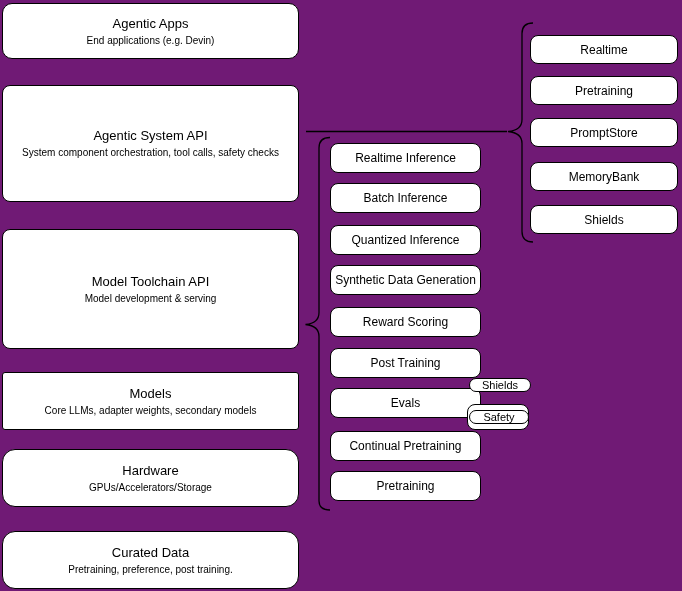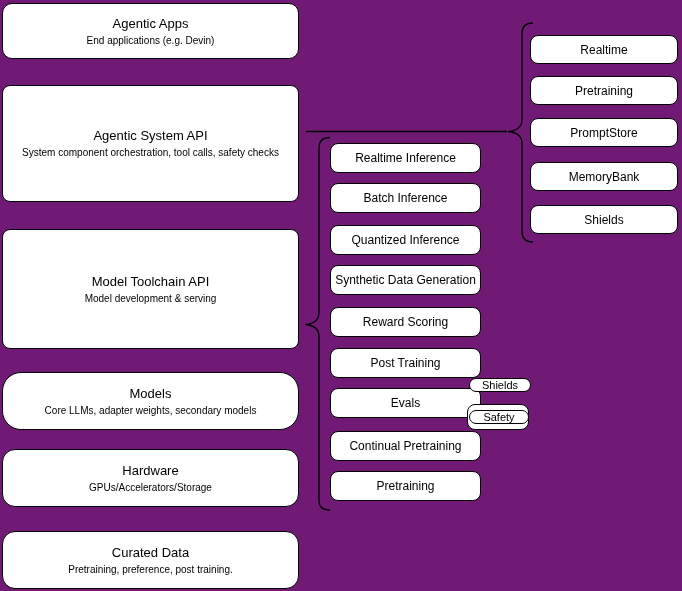--- a/index.html
+++ b/index.html
@@ -56,21 +56,21 @@
     <div class="box-sub">End applications (e.g. Devin)</div>
   </div>
   <div class="node lbox" style="top:85px;height:117px;border-radius:8px">
     <div class="box-title">Agentic System API</div>
     <div class="box-sub">System component orchestration, tool calls, safety checks</div>
   </div>
   <div class="node lbox" style="top:229px;height:120px;border-radius:8px">
     <div class="box-title">Model Toolchain API</div>
     <div class="box-sub">Model development &amp; serving</div>
   </div>
-  <div class="node lbox" style="top:372px;height:58px;border-radius:19px">
+  <div class="node lbox" style="top:372px;height:58px;border-radius:3px">
     <div class="box-title">Models</div>
     <div class="box-sub">Core LLMs, adapter weights, secondary models</div>
   </div>
   <div class="node lbox" style="top:449px;height:58px;border-radius:13px">
     <div class="box-title">Hardware</div>
     <div class="box-sub">GPUs/Accelerators/Storage</div>
   </div>
   <div class="node lbox" style="top:531px;height:58px;border-radius:13px">
     <div class="box-title">Curated Data</div>
     <div class="box-sub">Pretraining, preference, post training.</div>

